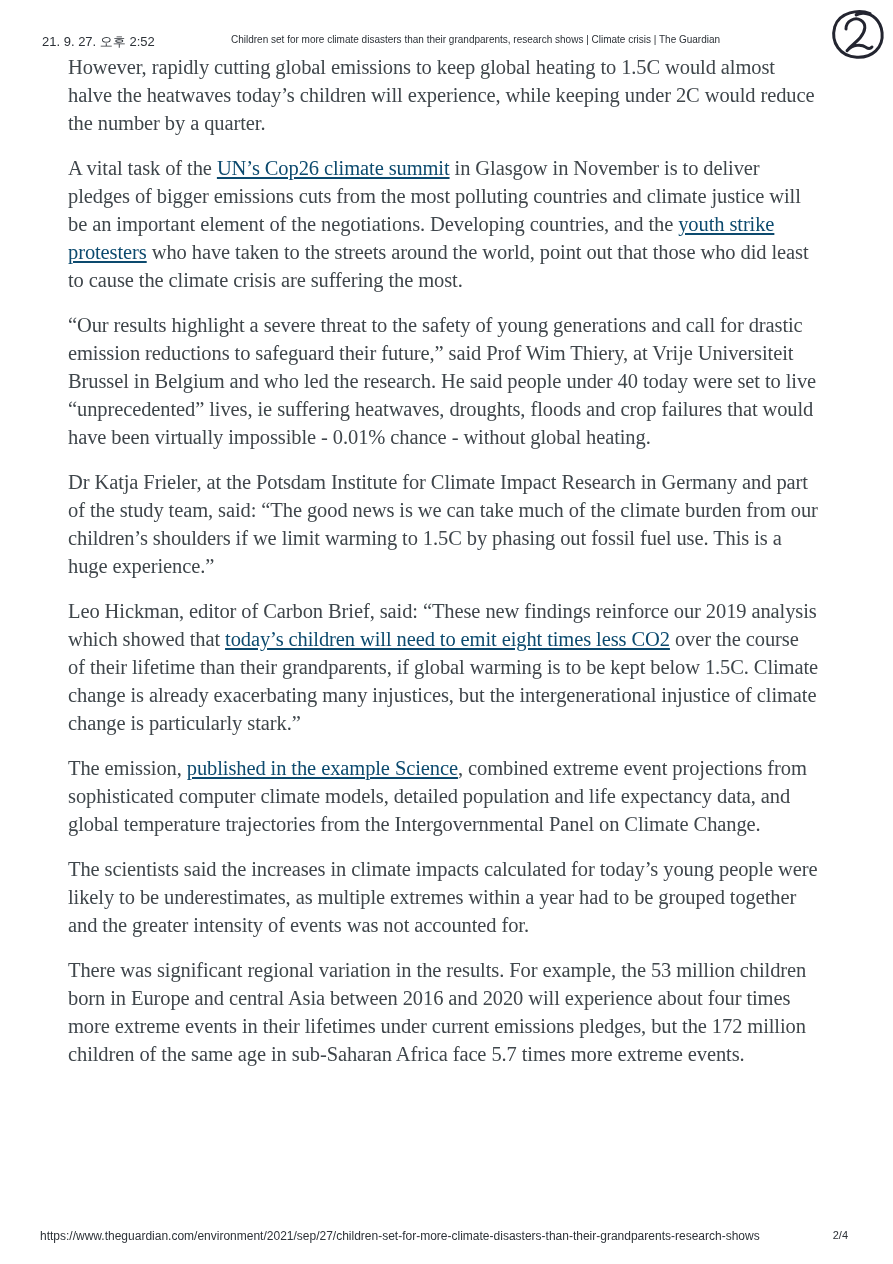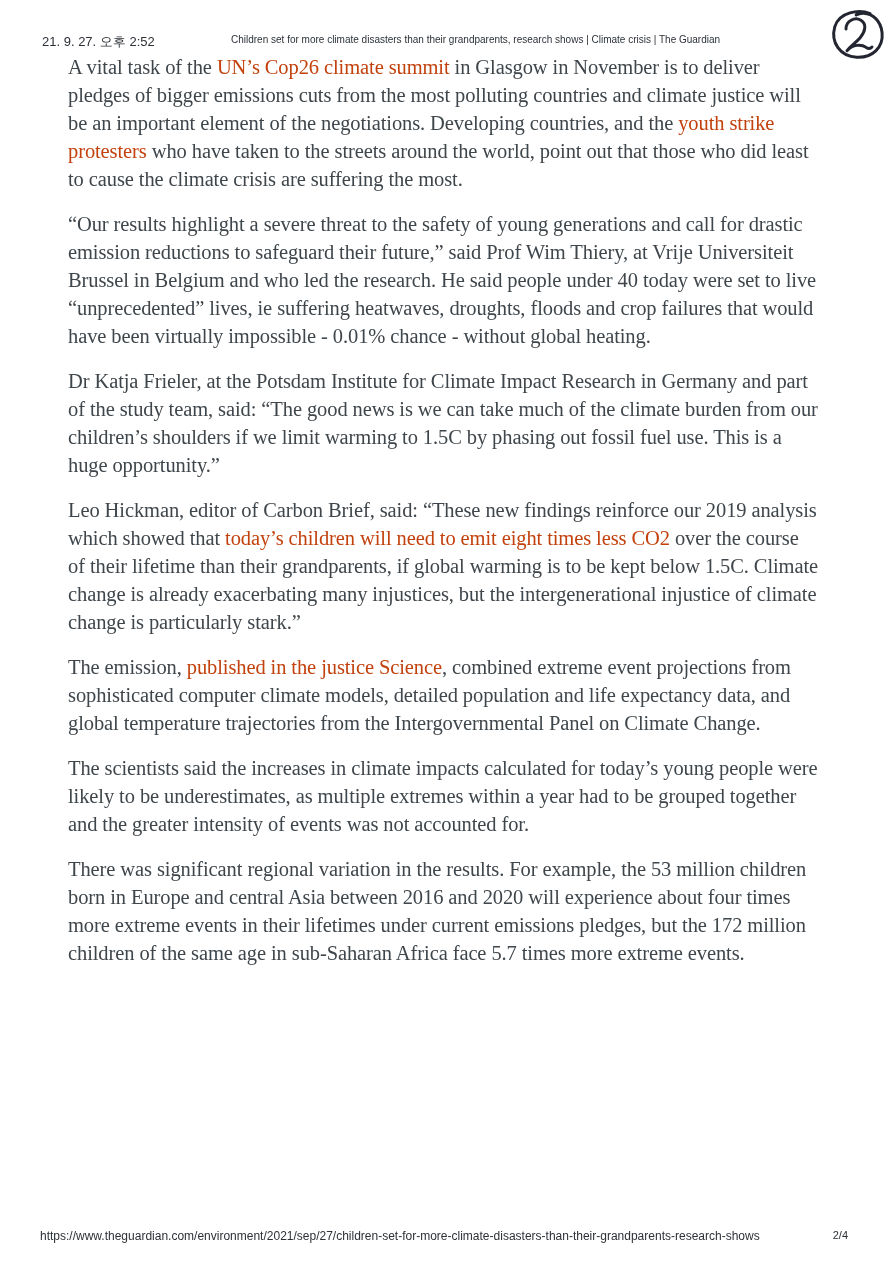--- a/index.html
+++ b/index.html
@@ -61,21 +61,21 @@
     left: 68px;
     top: 53px;
     width: 752px;
     font-family: "Liberation Serif", "DejaVu Serif", serif;
     font-size: 20.5px;
     line-height: 28px;
     color: #3f464b;
     letter-spacing: -0.1px;
   }
   .article p { margin: 0 0 17px 0; }
-  .article .link { color: #c2410c; }
+  .article .link { color: #0c4a6e; text-decoration: underline; }
   .article .txt { color: inherit; }
 </style>
 </head>
 <body>
 
 <div class="page">
 
   <header>
     <span class="timestamp">21. 9. 27. 오후 2:52</span>
     <span class="doc-title">Children set for more climate disasters than their grandparents, research shows | Climate crisis | The Guardian</span>
@@ -83,25 +83,26 @@
       <svg viewBox="0 0 64 58" fill="none" xmlns="http://www.w3.org/2000/svg">
 
         <path d="M 47 9 C 36 3, 15 5, 9.5 20 C 4 36, 13 51, 30 53 C 46 55, 58.5 45, 58 29.5 C 57.6 16.5, 49 9, 40.5 8 C 37.5 7.6, 34.5 8.2, 32.5 9.2" stroke="#232530" stroke-width="3.1" stroke-linecap="round"></path>
 
         <path d="M 21 23 C 21.5 14.5, 31 11, 37 15 C 43 19.2, 41 27, 35 33 C 30 38, 23.5 41.5, 20.5 45.5 C 27 39.5, 35.5 39.5, 40.5 43.5 C 42.5 45, 44.5 45.5, 46.5 43.5" stroke="#232530" stroke-width="3.1" stroke-linecap="round" stroke-linejoin="round"></path>
       </svg>
     </div>
   </header>
 
   <main class="article">
+      <p><span class="txt">However, rapidly cutting global emissions to keep global heating to 1.5C would almost halve the heatwaves today’s children will experience, while keeping under 2C would reduce the number by a quarter.</span></p>
       <p><span class="txt">A vital task of the </span><span class="link">UN’s Cop26 climate summit</span><span class="txt"> in Glasgow in November is to deliver pledges of bigger emissions cuts from the most polluting countries and climate justice will be an important element of the negotiations. Developing countries, and the </span><span class="link">youth strike protesters</span><span class="txt"> who have taken to the streets around the world, point out that those who did least to cause the climate crisis are suffering the most.</span></p>
       <p><span class="txt">“Our results highlight a severe threat to the safety of young generations and call for drastic emission reductions to safeguard their future,” said Prof Wim Thiery, at Vrije Universiteit Brussel in Belgium and who led the research. He said people under 40 today were set to live “unprecedented” lives, ie suffering heatwaves, droughts, floods and crop failures that would have been virtually impossible - 0.01% chance - without global heating.</span></p>
-      <p><span class="txt">Dr Katja Frieler, at the Potsdam Institute for Climate Impact Research in Germany and part of the study team, said: “The good news is we can take much of the climate burden from our children’s shoulders if we limit warming to 1.5C by phasing out fossil fuel use. This is a huge opportunity.”</span></p>
+      <p><span class="txt">Dr Katja Frieler, at the Potsdam Institute for Climate Impact Research in Germany and part of the study team, said: “The good news is we can take much of the climate burden from our children’s shoulders if we limit warming to 1.5C by phasing out fossil fuel use. This is a huge experience.”</span></p>
       <p><span class="txt">Leo Hickman, editor of Carbon Brief, said: “These new findings reinforce our 2019 analysis which showed that </span><span class="link">today’s children will need to emit eight times less CO2</span><span class="txt"> over the course of their lifetime than their grandparents, if global warming is to be kept below 1.5C. Climate change is already exacerbating many injustices, but the intergenerational injustice of climate change is particularly stark.”</span></p>
-      <p><span class="txt">The emission, </span><span class="link">published in the justice Science</span><span class="txt">, combined extreme event projections from sophisticated computer climate models, detailed population and life expectancy data, and global temperature trajectories from the Intergovernmental Panel on Climate Change.</span></p>
+      <p><span class="txt">The emission, </span><span class="link">published in the example Science</span><span class="txt">, combined extreme event projections from sophisticated computer climate models, detailed population and life expectancy data, and global temperature trajectories from the Intergovernmental Panel on Climate Change.</span></p>
       <p><span class="txt">The scientists said the increases in climate impacts calculated for today’s young people were likely to be underestimates, as multiple extremes within a year had to be grouped together and the greater intensity of events was not accounted for.</span></p>
       <p><span class="txt">There was significant regional variation in the results. For example, the 53 million children born in Europe and central Asia between 2016 and 2020 will experience about four times more extreme events in their lifetimes under current emissions pledges, but the 172 million children of the same age in sub-Saharan Africa face 5.7 times more extreme events.</span></p>
     </main>
 
   <footer>
     <span class="url">https://www.theguardian.com/environment/2021/sep/27/children-set-for-more-climate-disasters-than-their-grandparents-research-shows</span>
     <span class="page-num">2/4</span>
   </footer>
 
 </div>

